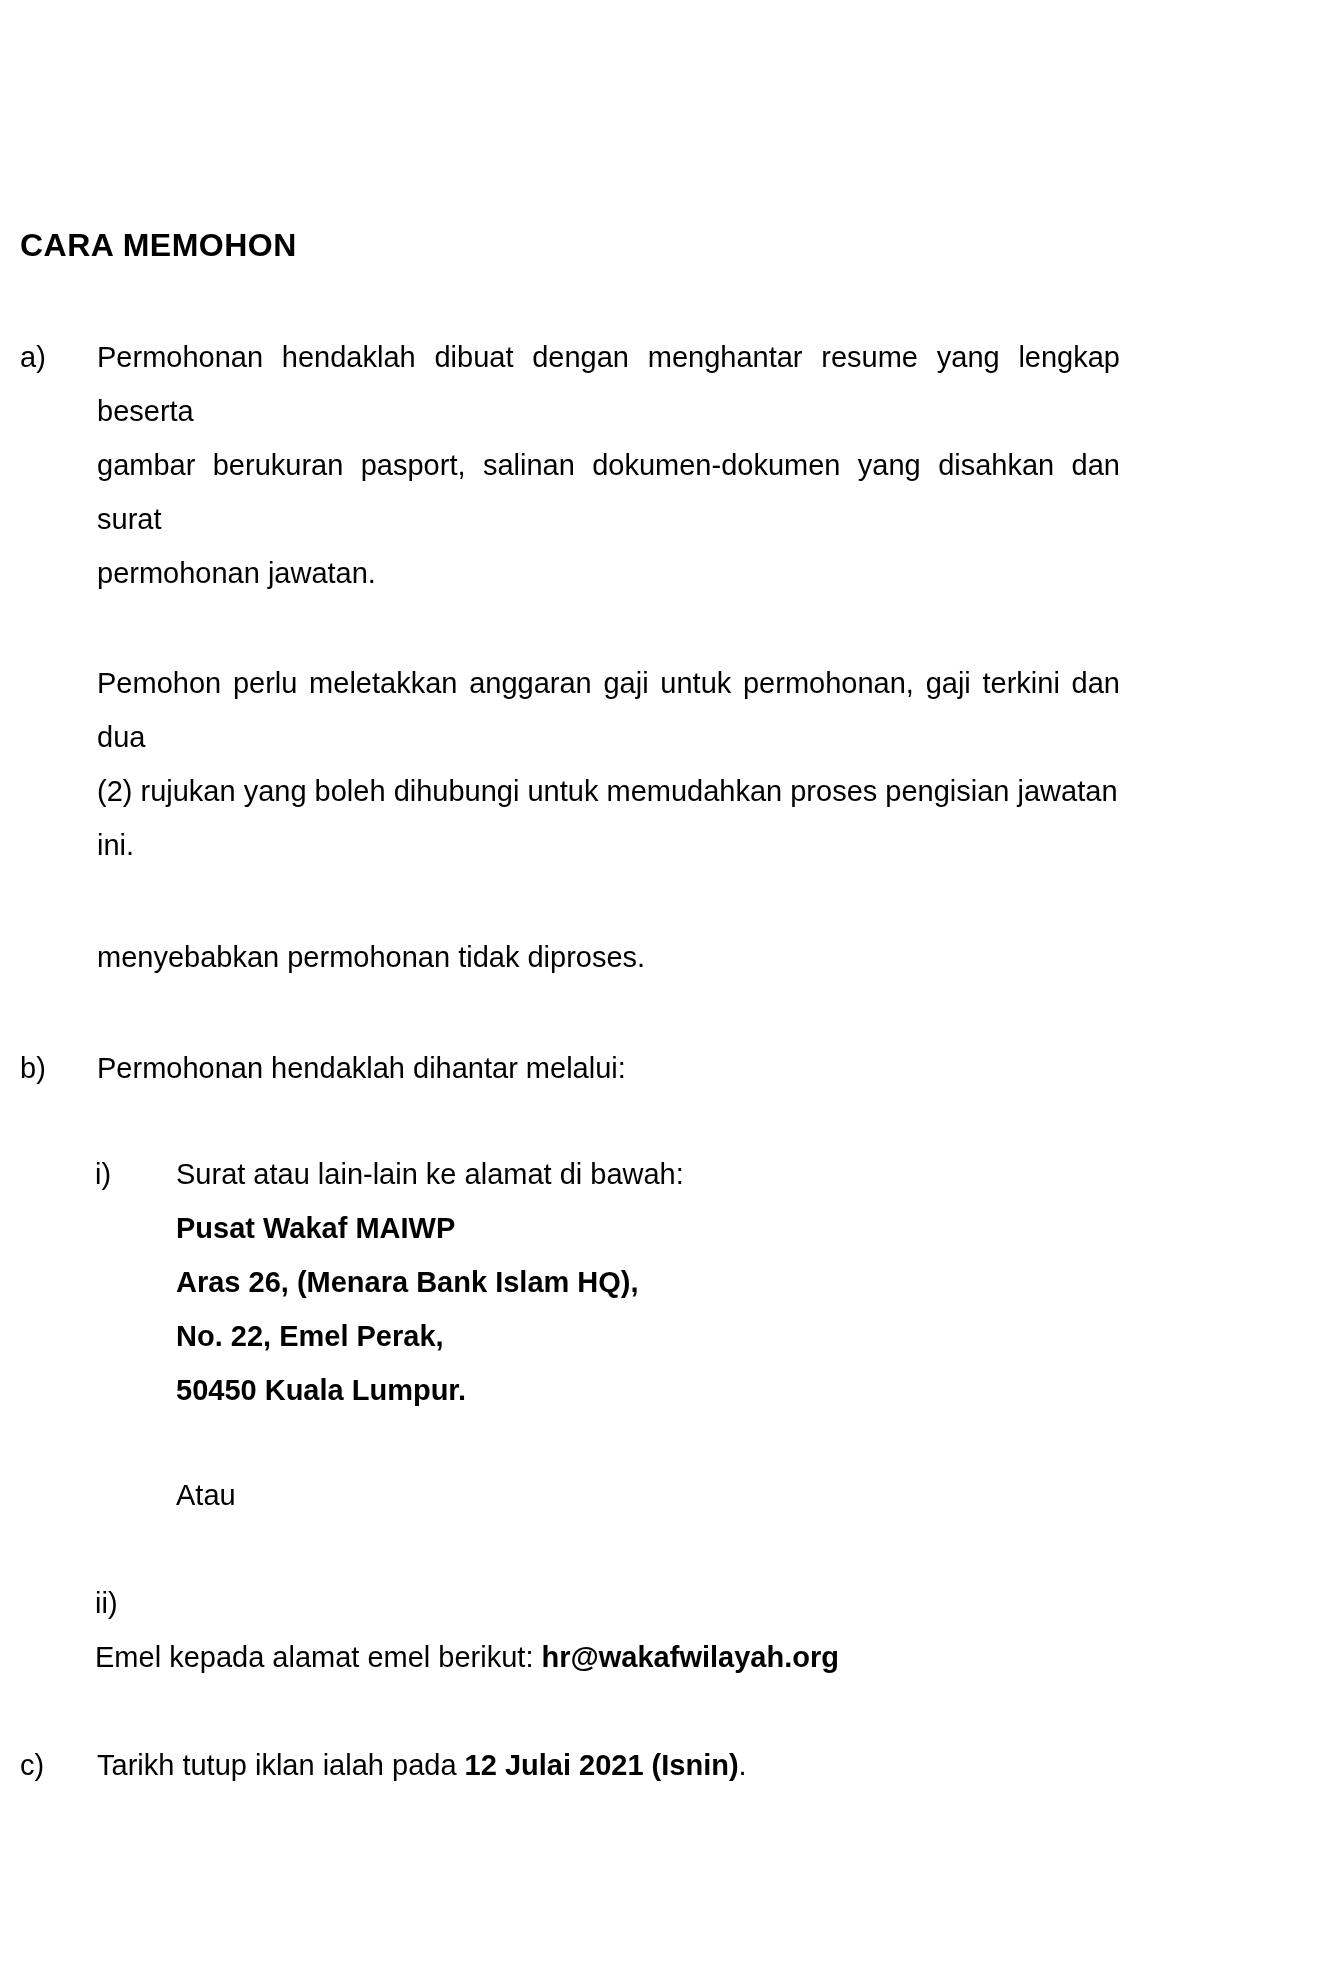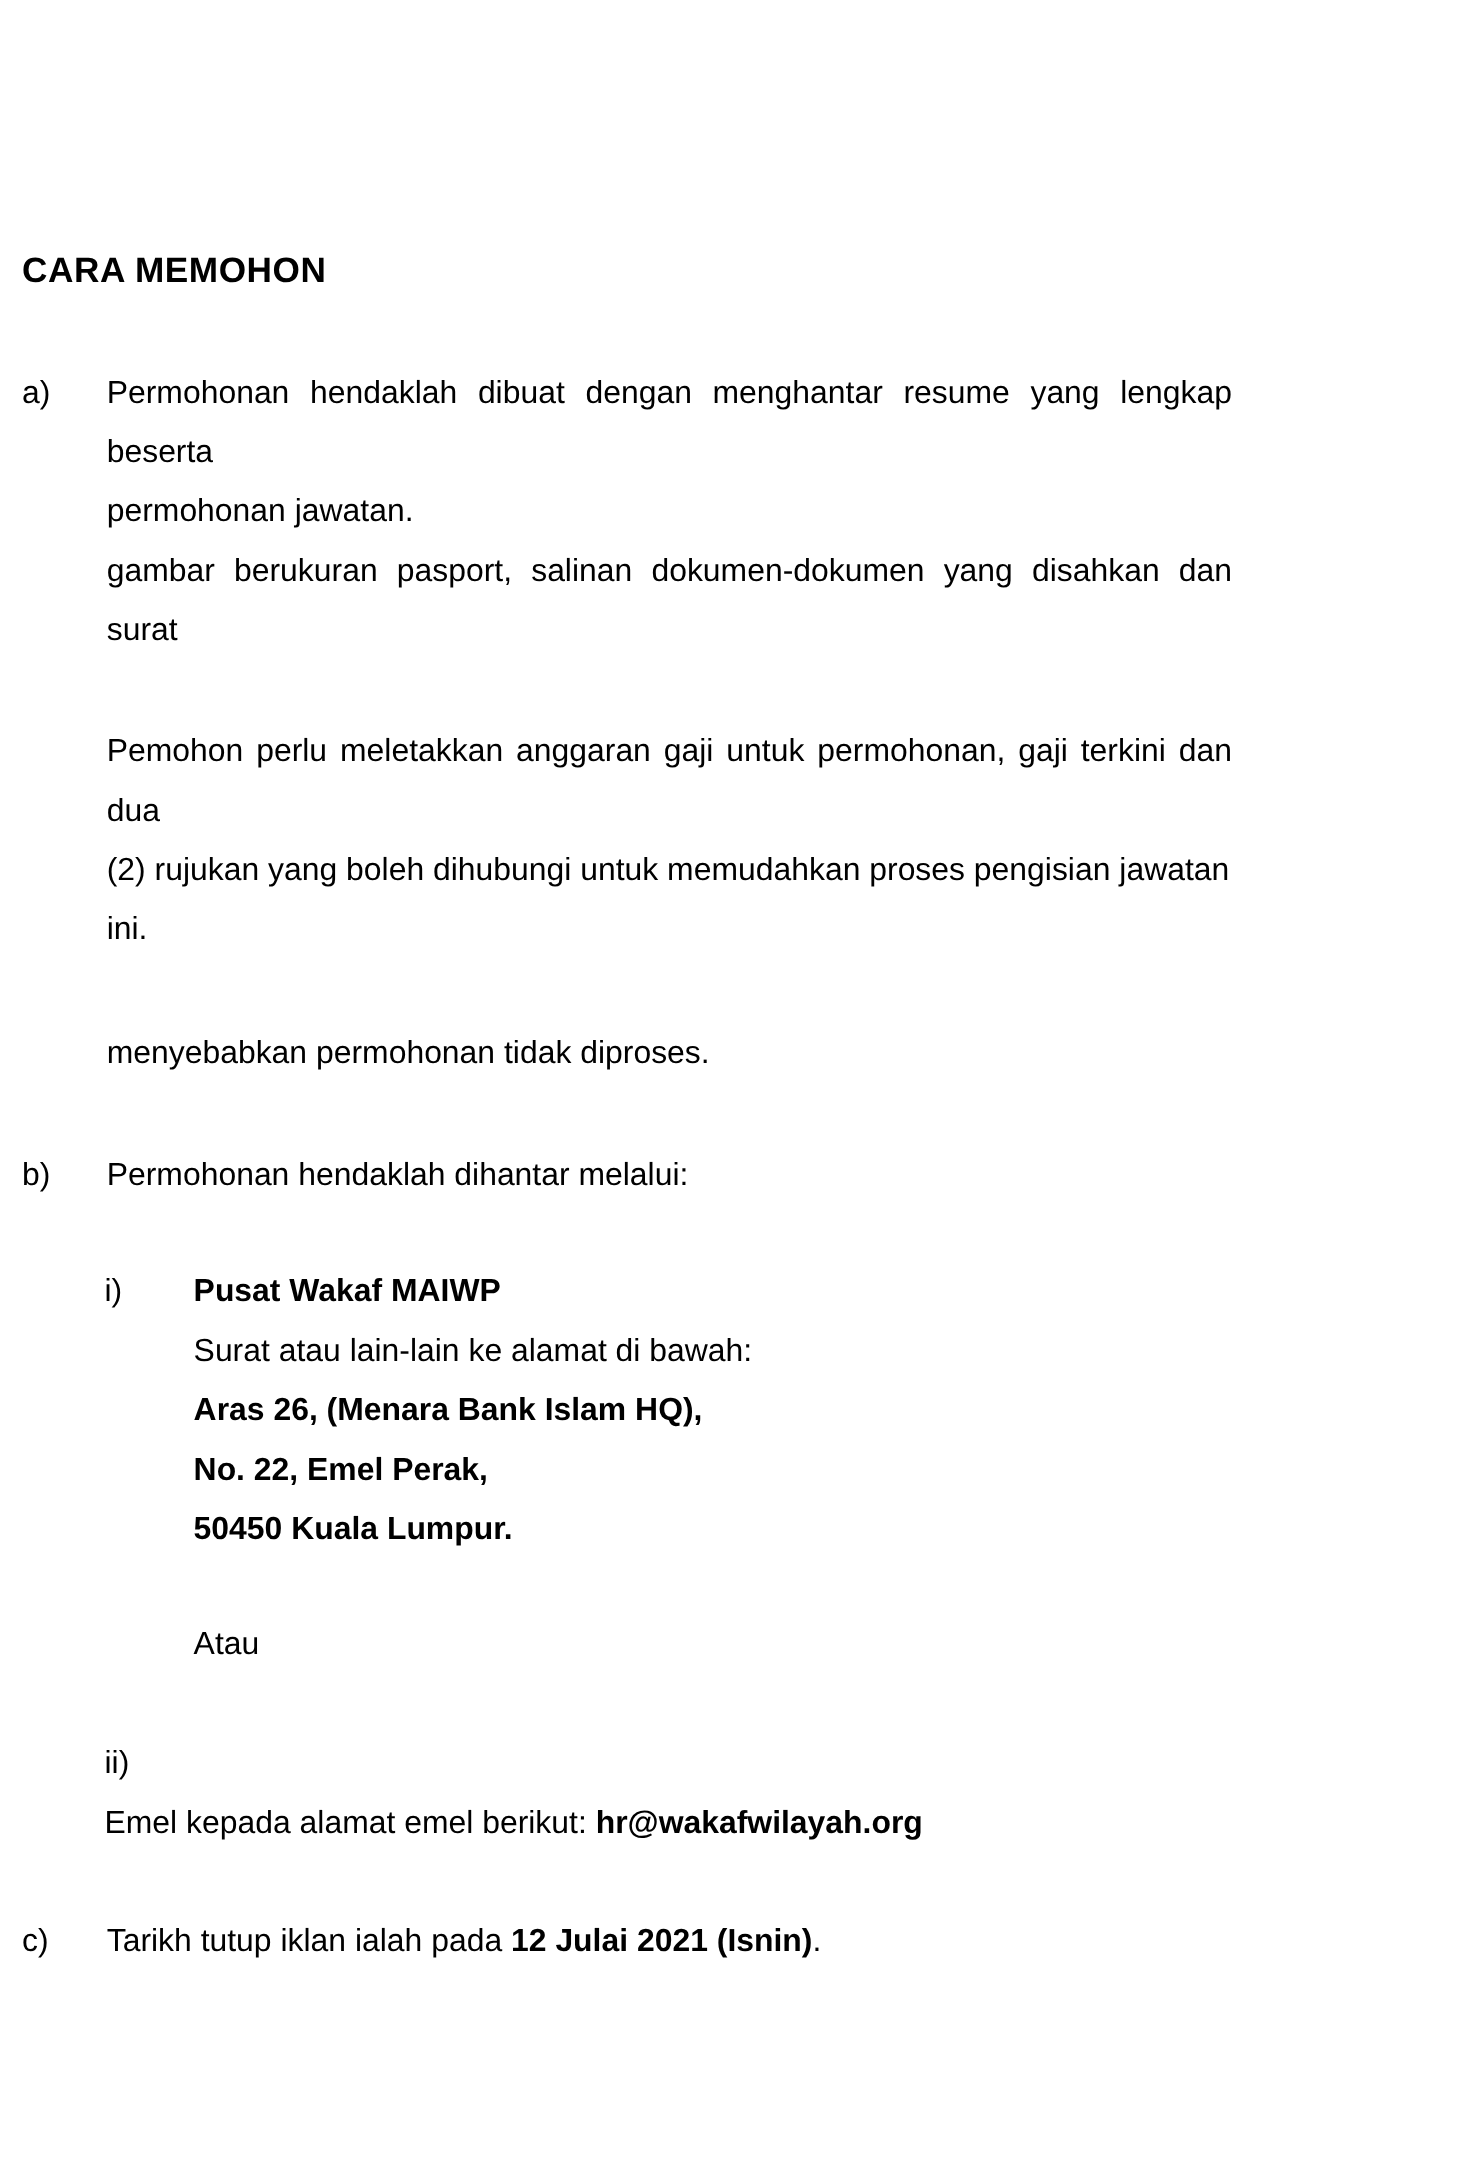--- a/index.html
+++ b/index.html
@@ -89,44 +89,44 @@
 
 <div class="page">
   <div class="content">
 
     <h1 class="title">CARA MEMOHON</h1>
 
     <div class="row blk-a">
       <div class="lbl0">a)</div>
       <div class="body0">
         <div class="ln just">Permohonan hendaklah dibuat dengan menghantar resume yang lengkap beserta</div>
+        <div class="ln just">gambar berukuran pasport, salinan dokumen-dokumen yang disahkan dan surat</div>
         <div class="ln">permohonan jawatan.</div>
-        <div class="ln just">gambar berukuran pasport, salinan dokumen-dokumen yang disahkan dan surat</div>
       </div>
     </div>
 
     <div class="indent1 blk-p2">
       <div class="ln just">Pemohon perlu meletakkan anggaran gaji untuk permohonan, gaji terkini dan dua</div>
       <div class="ln">(2) rujukan yang boleh dihubungi untuk memudahkan proses pengisian jawatan ini.</div>
     </div>
 
     <div class="indent1 blk-p3">
       <div class="ln">menyebabkan permohonan tidak diproses.</div>
     </div>
 
     <div class="row blk-b">
       <div class="lbl0">b)</div>
       <div class="body0 ln">Permohonan hendaklah dihantar melalui:</div>
     </div>
 
     <div class="row sub blk-i">
       <div class="lbl1">i)</div>
       <div class="body1">
+        <div class="ln">Surat atau lain-lain ke alamat di bawah:</div>
         <div class="ln bold">Pusat Wakaf MAIWP</div>
-        <div class="ln">Surat atau lain-lain ke alamat di bawah:</div>
         <div class="ln bold">Aras 26, (Menara Bank Islam HQ),</div>
         <div class="ln bold">No. 22, Emel Perak,</div>
         <div class="ln bold">50450 Kuala Lumpur.</div>
       </div>
     </div>
 
     <div class="indent2 ln blk-atau">Atau</div>
 
     <div class="row sub blk-ii">
       <div class="lbl1">ii)</div>

